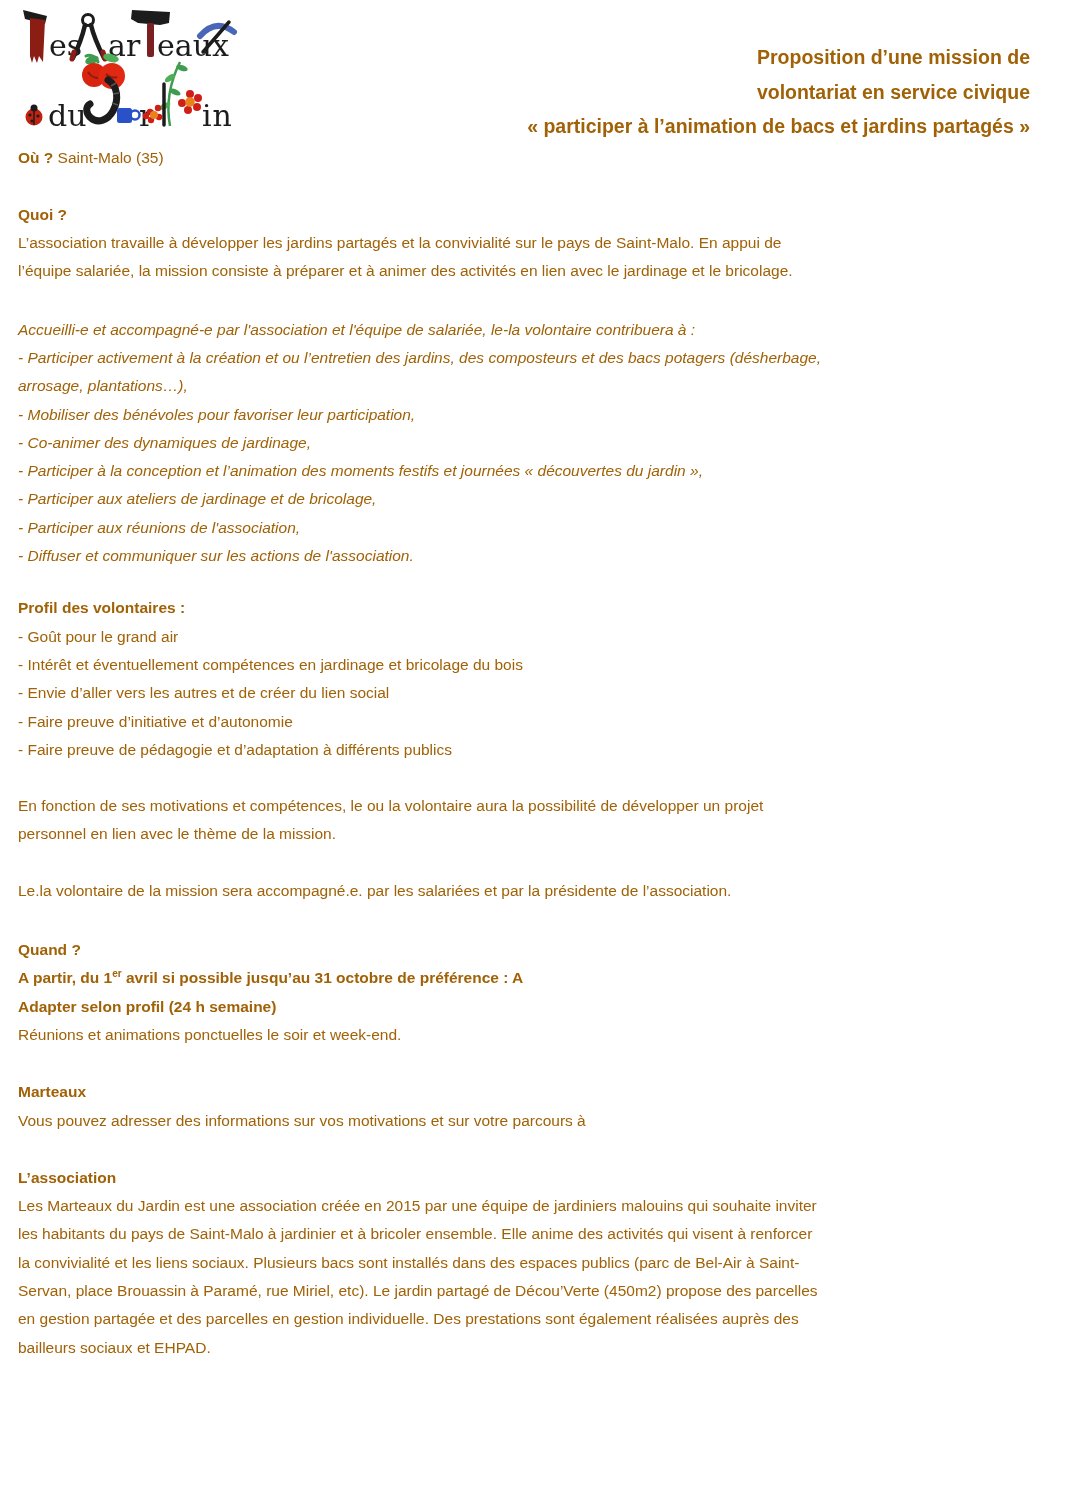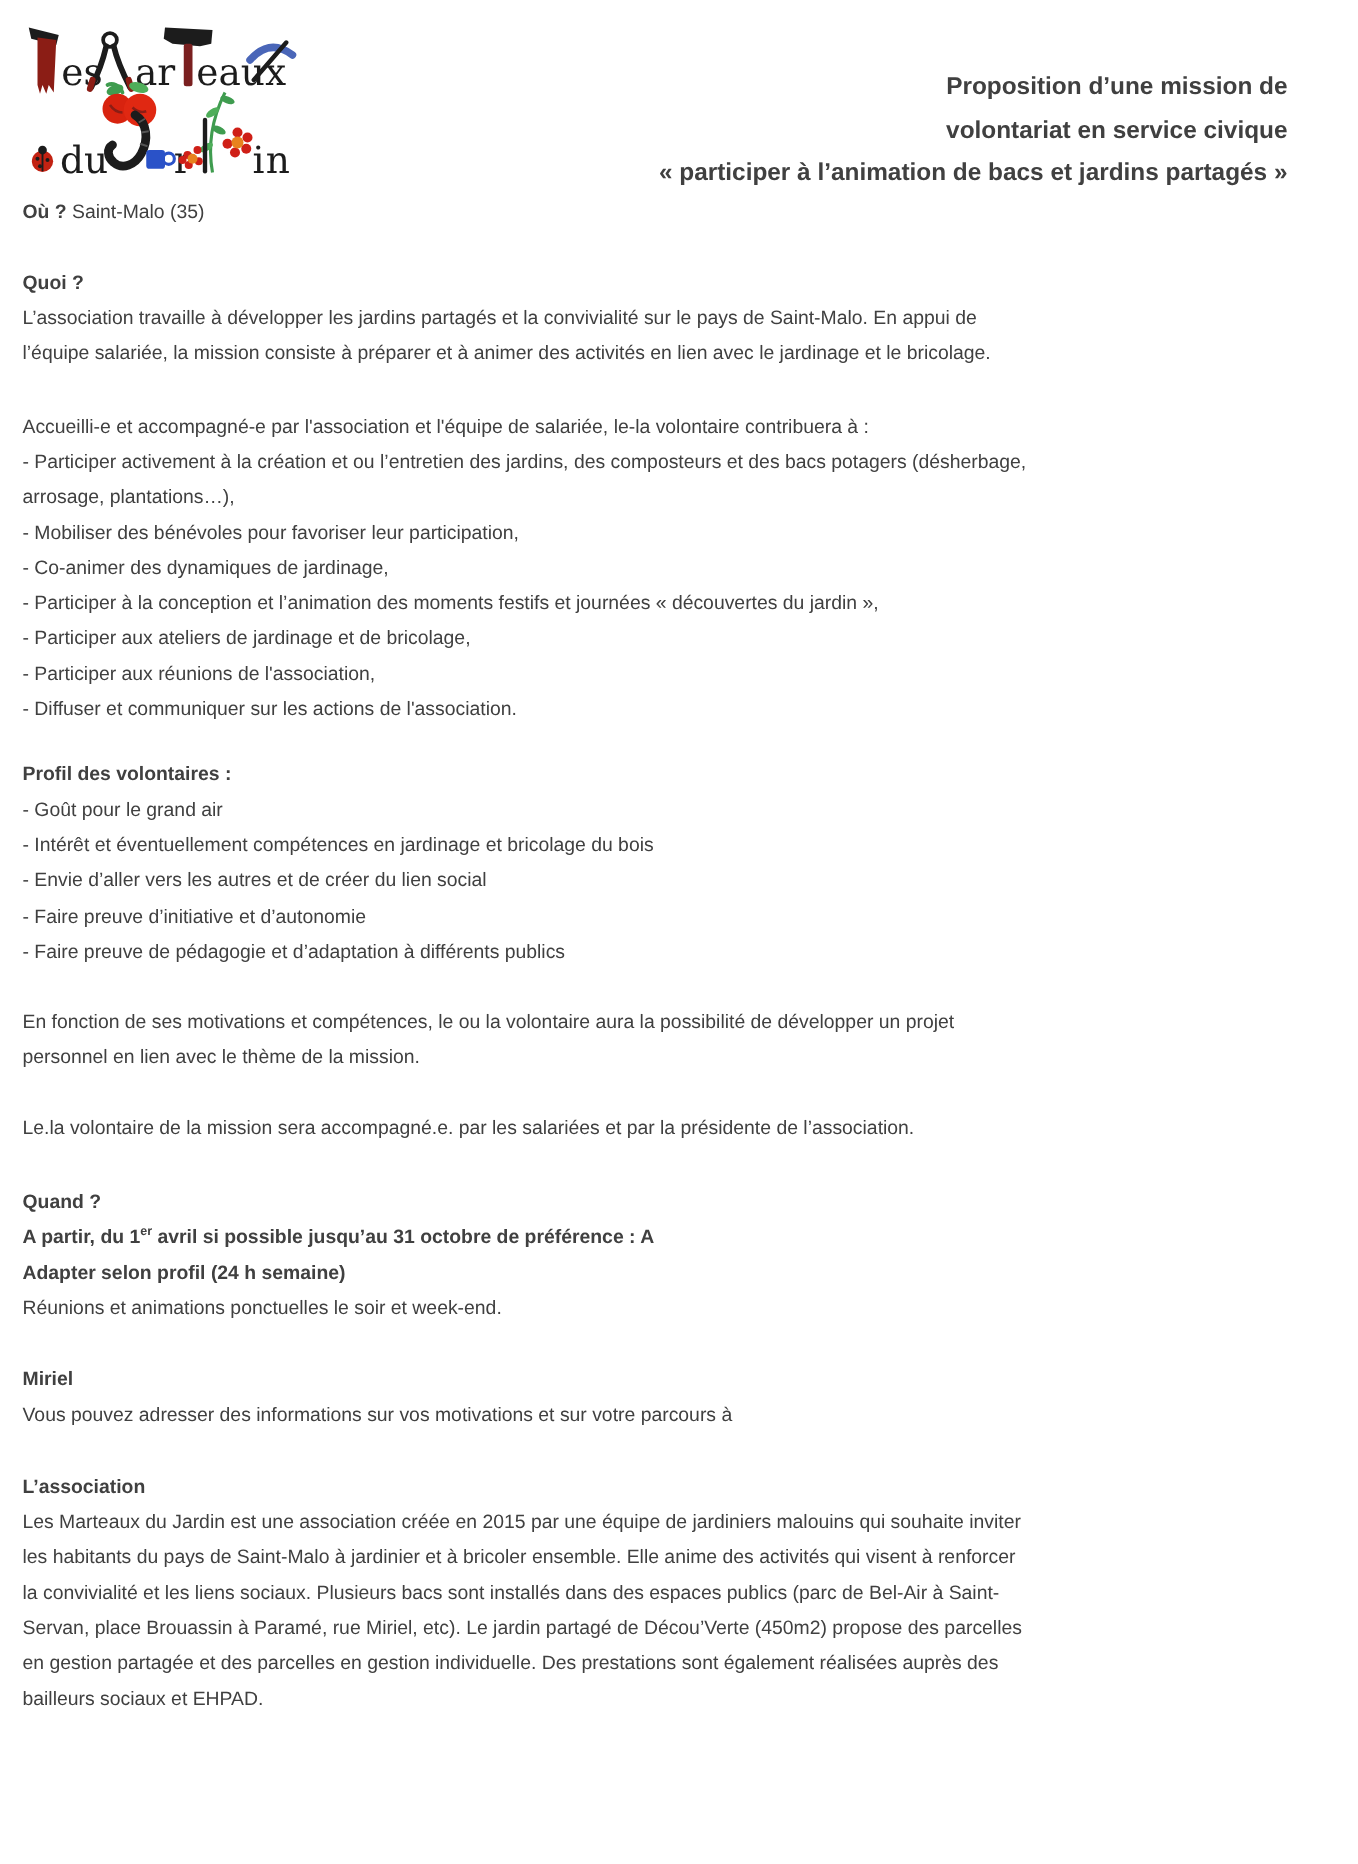--- a/index.html
+++ b/index.html
@@ -3,47 +3,47 @@
 <meta charset="utf-8">
 <title>Mission de volontariat — Les Marteaux du Jardin</title>
 <style>
   html, body { margin: 0; padding: 0; background: #ffffff; }
   .page {
     position: relative;
     width: 1086px;
     height: 1491px;
     margin: 0 auto;
     background: #ffffff;
-    color: #404040;
+    color: #a16207;
     font-family: "Liberation Sans", sans-serif;
     font-size: 15.5px;
     line-height: 28.3px;
     overflow: hidden;
     box-sizing: border-box;
-    padding: 16px 30px 0 18px;
+    padding: 4px 30px 0 18px;
   }
   
   .header { display: flex; align-items: flex-start; }
   .logo-wrap { width: 232px; flex: 0 0 auto; }
   .logo-svg { display: block; }
   .title-block {
     flex: 1 1 auto;
     text-align: right;
     font-weight: 700;
     font-size: 19.5px;
     line-height: 34.5px;
     margin-top: 36px;
     padding-right: 26px;
   }
   
   .doc-body { }
   .line, .multiline { white-space: pre; margin: 0; }
   .b { font-weight: 700; }
   .sec { margin-top: 29px; }
-  .sec-missions { margin-top: 30px; }
+  .sec-missions { margin-top: 30px; font-style: italic; }
   .sec-profile { margin-top: 24px; }
   .sec-support { margin-top: 28px; }
   .sec-when { margin-top: 31px; }
   sup.ord { font-size: 10px; line-height: 0; vertical-align: 6px; text-align: center; }
   
   .logo-letters { font-family: "DejaVu Serif", serif; fill: #1c1c1c; }
 </style>
 </head>
 <body>
 
@@ -192,21 +192,21 @@
     </div>
 
     <div class="sec sec-when">
       <p class="line b">Quand ?</p>
       <p class="line b"><span>A partir, du 1</span><sup class="ord">er</sup><span> avril si possible jusqu’au 31 octobre de préférence : A</span></p>
       <p class="line b">Adapter selon profil (24 h semaine)</p>
       <p class="line">Réunions et animations ponctuelles le soir et week-end.</p>
     </div>
 
     <div class="sec">
-      <p class="line b">Miriel</p>
+      <p class="line b">Marteaux</p>
       <p class="line">Vous pouvez adresser des informations sur vos motivations et sur votre parcours à</p>
     </div>
 
     <div class="sec">
       <p class="line b">L’association</p>
       <p class="multiline">Les Marteaux du Jardin est une association créée en 2015 par une équipe de jardiniers malouins qui souhaite inviter
 les habitants du pays de Saint-Malo à jardinier et à bricoler ensemble. Elle anime des activités qui visent à renforcer
 la convivialité et les liens sociaux. Plusieurs bacs sont installés dans des espaces publics (parc de Bel-Air à Saint-
 Servan, place Brouassin à Paramé, rue Miriel, etc). Le jardin partagé de Décou’Verte (450m2) propose des parcelles
 en gestion partagée et des parcelles en gestion individuelle. Des prestations sont également réalisées auprès des

